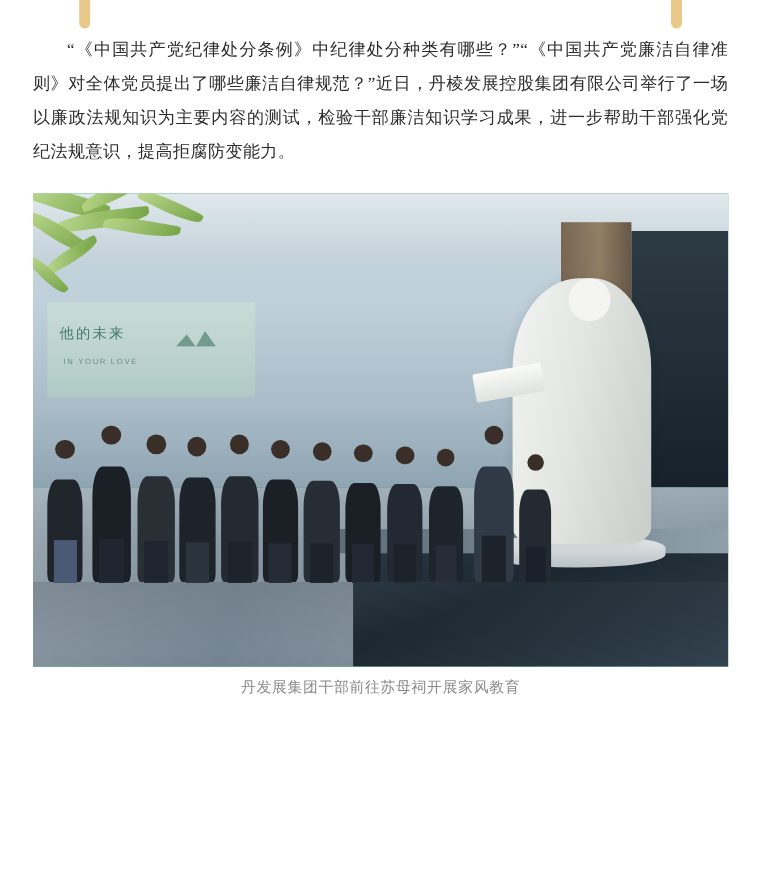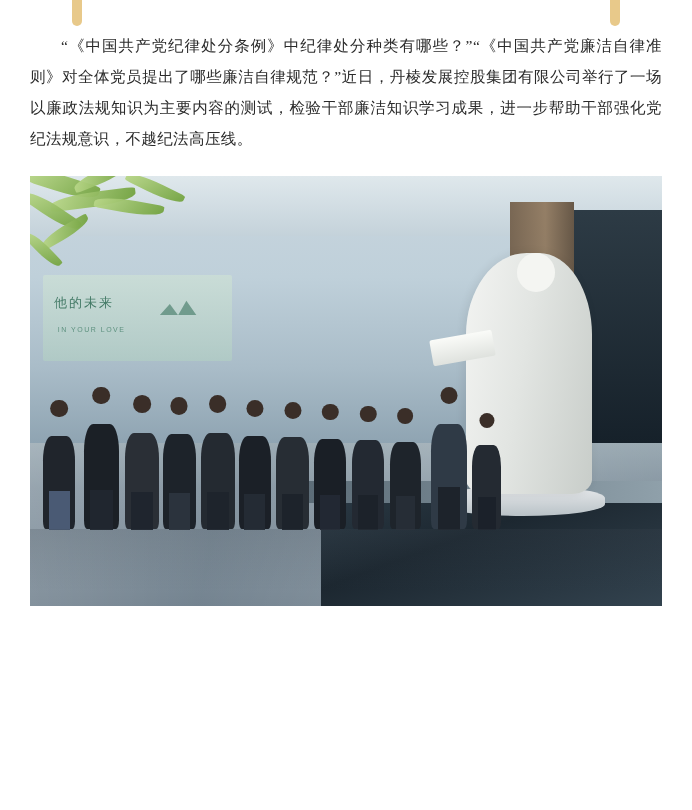--- a/index.html
+++ b/index.html
@@ -249,21 +249,21 @@
 </head>
 <body>
 
 <div class="page">
 
   <div class="corner left"></div>
   <div class="corner right"></div>
 
   <div class="content">
 
-    <p class="para">“《中国共产党纪律处分条例》中纪律处分种类有哪些？”“《中国共产党廉洁自律准则》对全体党员提出了哪些廉洁自律规范？”近日，丹棱发展控股集团有限公司举行了一场以廉政法规知识为主要内容的测试，检验干部廉洁知识学习成果，进一步帮助干部强化党纪法规意识，不越纪法高压线。</p>
+    <p class="para">“《中国共产党纪律处分条例》中纪律处分种类有哪些？”“《中国共产党廉洁自律准则》对全体党员提出了哪些廉洁自律规范？”近日，丹棱发展控股集团有限公司举行了一场以廉政法规知识为主要内容的测试，检验干部廉洁知识学习成果，进一步帮助干部强化党纪法规意识，提高拒腐防变能力。</p>
 
     <div class="figure">
       <div class="photo">
         <div class="ph-wall"></div>
         <div class="ph-ceiling"></div>
 
         <div class="ph-greenpanel">
           <div class="gp-text">他的未来</div>
           <div class="gp-sub">IN YOUR LOVE</div>
           <div class="gp-hill"></div>
@@ -351,16 +351,17 @@
           <div class="legs" style="height:30%; background:#1d232b;"></div>
         </div>
         <div class="person" style="left:70%; width:4.6%; height:27%;">
           <div class="head" style="width:52%; padding-bottom:52%; top:0;"></div>
           <div class="body" style="height:72%; background:#242a32;"></div>
           <div class="legs" style="height:28%; background:#1b212a;"></div>
         </div>
 
         <div class="ph-reflection"></div>
       </div>
+      <div class="caption">丹发展集团干部前往苏母祠开展家风教育</div>
     </div>
 
   </div>
 </div>
 
 </body></html>

